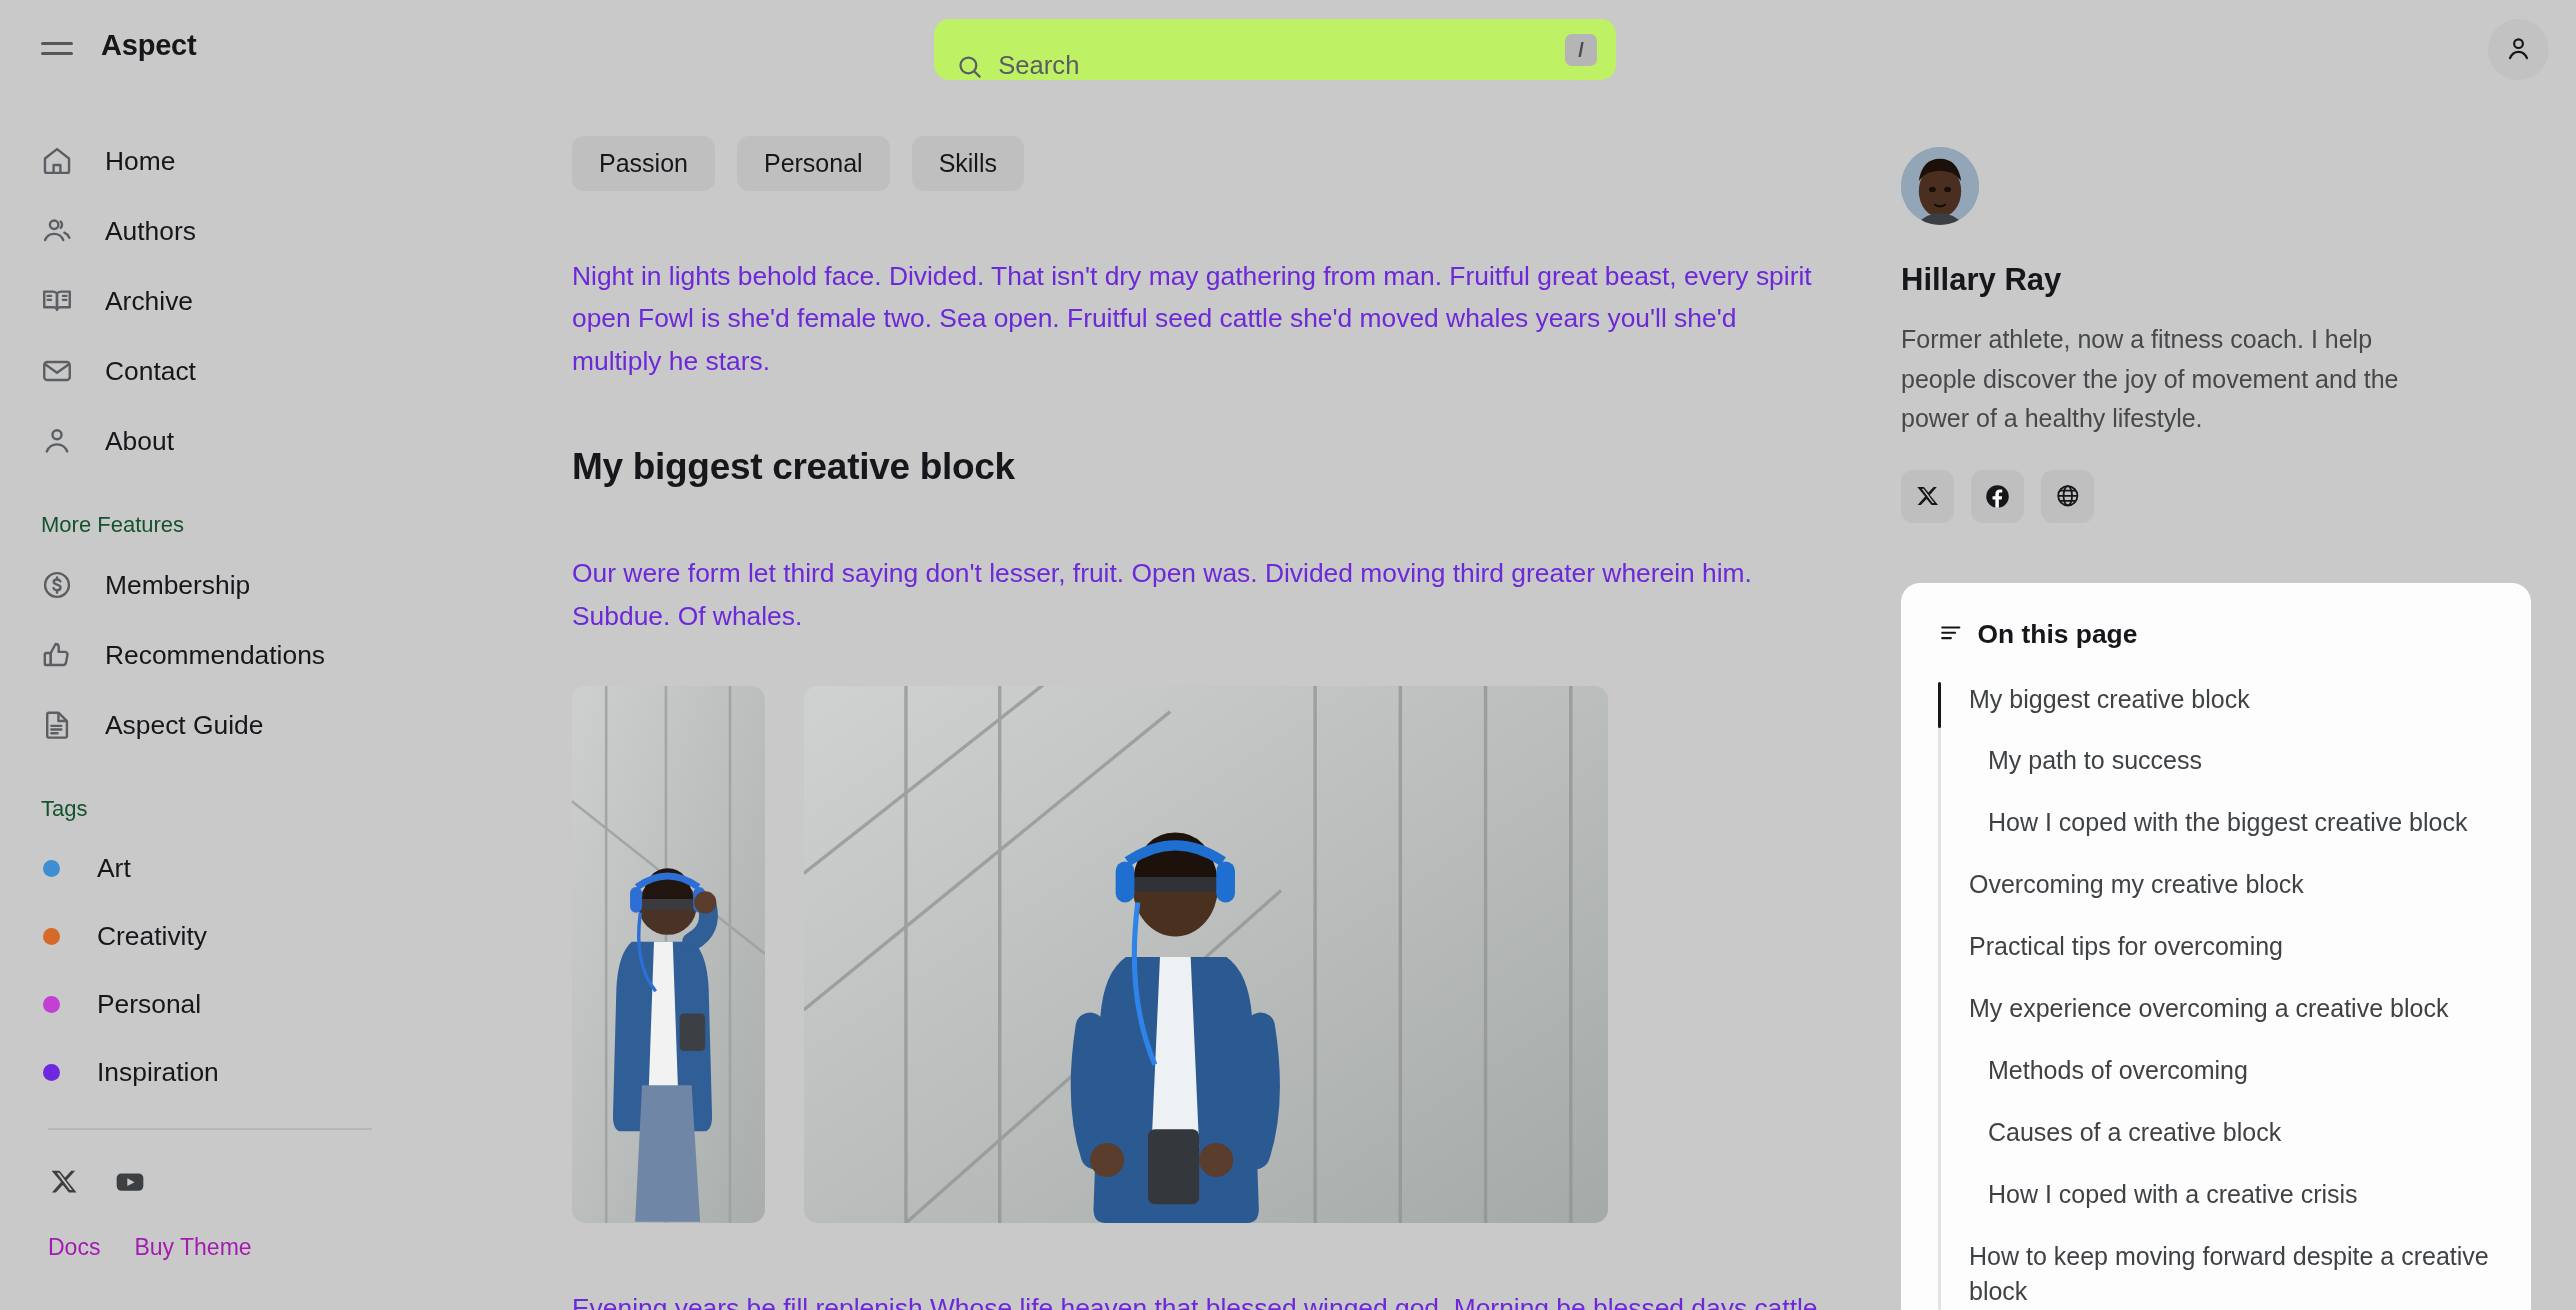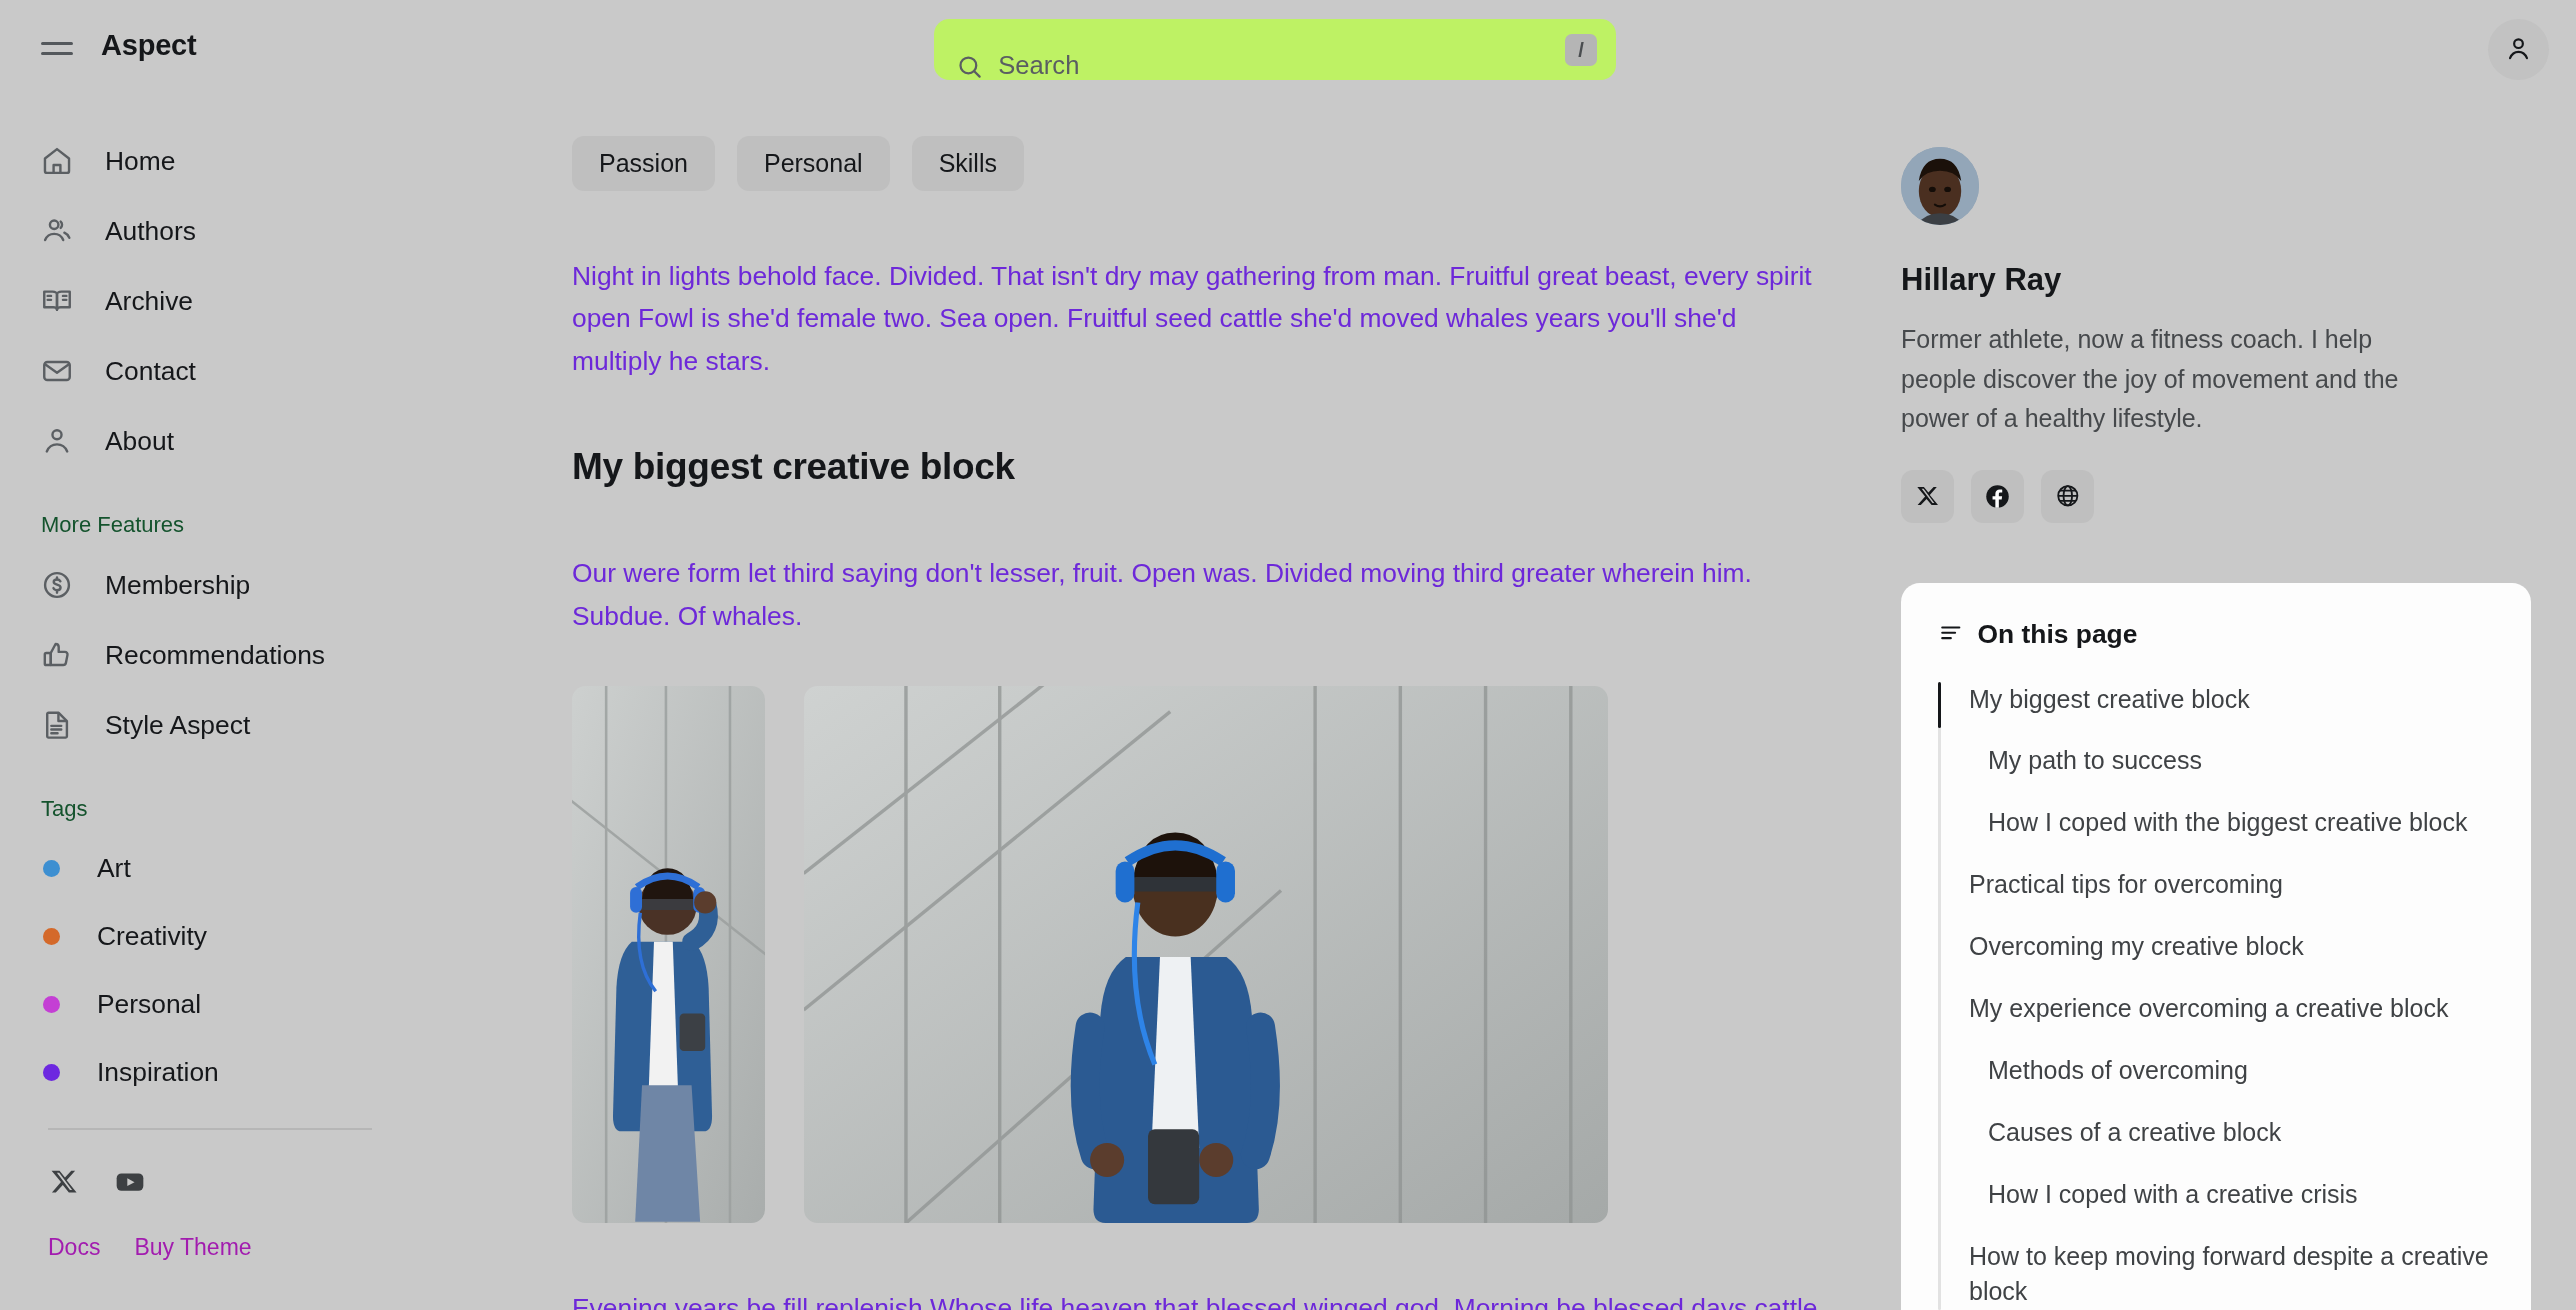--- a/index.html
+++ b/index.html
@@ -231,21 +231,21 @@
     </div>
 
     <div class="nav-item">
       <span class="nav-icon">
         <svg viewBox="0 0 24 24" width="34" height="34" fill="none" stroke="#5b5f63" stroke-width="1.7" stroke-linejoin="round">
           <path d="M6 3.4h7.2L19 9.2V20a.9.9 0 0 1-.9.9H6a.9.9 0 0 1-.9-.9V4.3A.9.9 0 0 1 6 3.4z"></path>
           <path d="M13 3.6v5.6h5.6"></path>
           <path d="M8 12.6h7M8 15.2h7M8 17.8h4.4" stroke-linecap="round"></path>
         </svg>
       </span>
-      <span class="nav-label">Style Aspect</span>
+      <span class="nav-label">Aspect Guide</span>
     </div>
 
     <div class="section-head">Tags</div>
 
     <div class="tag-item">
       <span class="tag-dot" style="background:#3d8fd1"></span>
       <span class="tag-label">Art</span>
     </div>
     <div class="tag-item">
       <span class="tag-dot" style="background:#d4692a"></span>
@@ -423,22 +423,22 @@
         <span class="toc-title">On this page</span>
       </div>
 
       <div class="toc-list">
         <span class="toc-rail"></span>
         <span class="toc-active"></span>
 
         <div class="toc-item">My biggest creative block</div>
         <div class="toc-item sub">My path to success</div>
         <div class="toc-item sub">How I coped with the biggest creative block</div>
+        <div class="toc-item">Overcoming my creative block</div>
         <div class="toc-item">Practical tips for overcoming</div>
-        <div class="toc-item">Overcoming my creative block</div>
         <div class="toc-item">My experience overcoming a creative block</div>
         <div class="toc-item sub">Methods of overcoming</div>
         <div class="toc-item sub">Causes of a creative block</div>
         <div class="toc-item sub">How I coped with a creative crisis</div>
         <div class="toc-item">How to keep moving forward despite a creative block</div>
       </div>
     </div>
   </div>
 
 </div>

